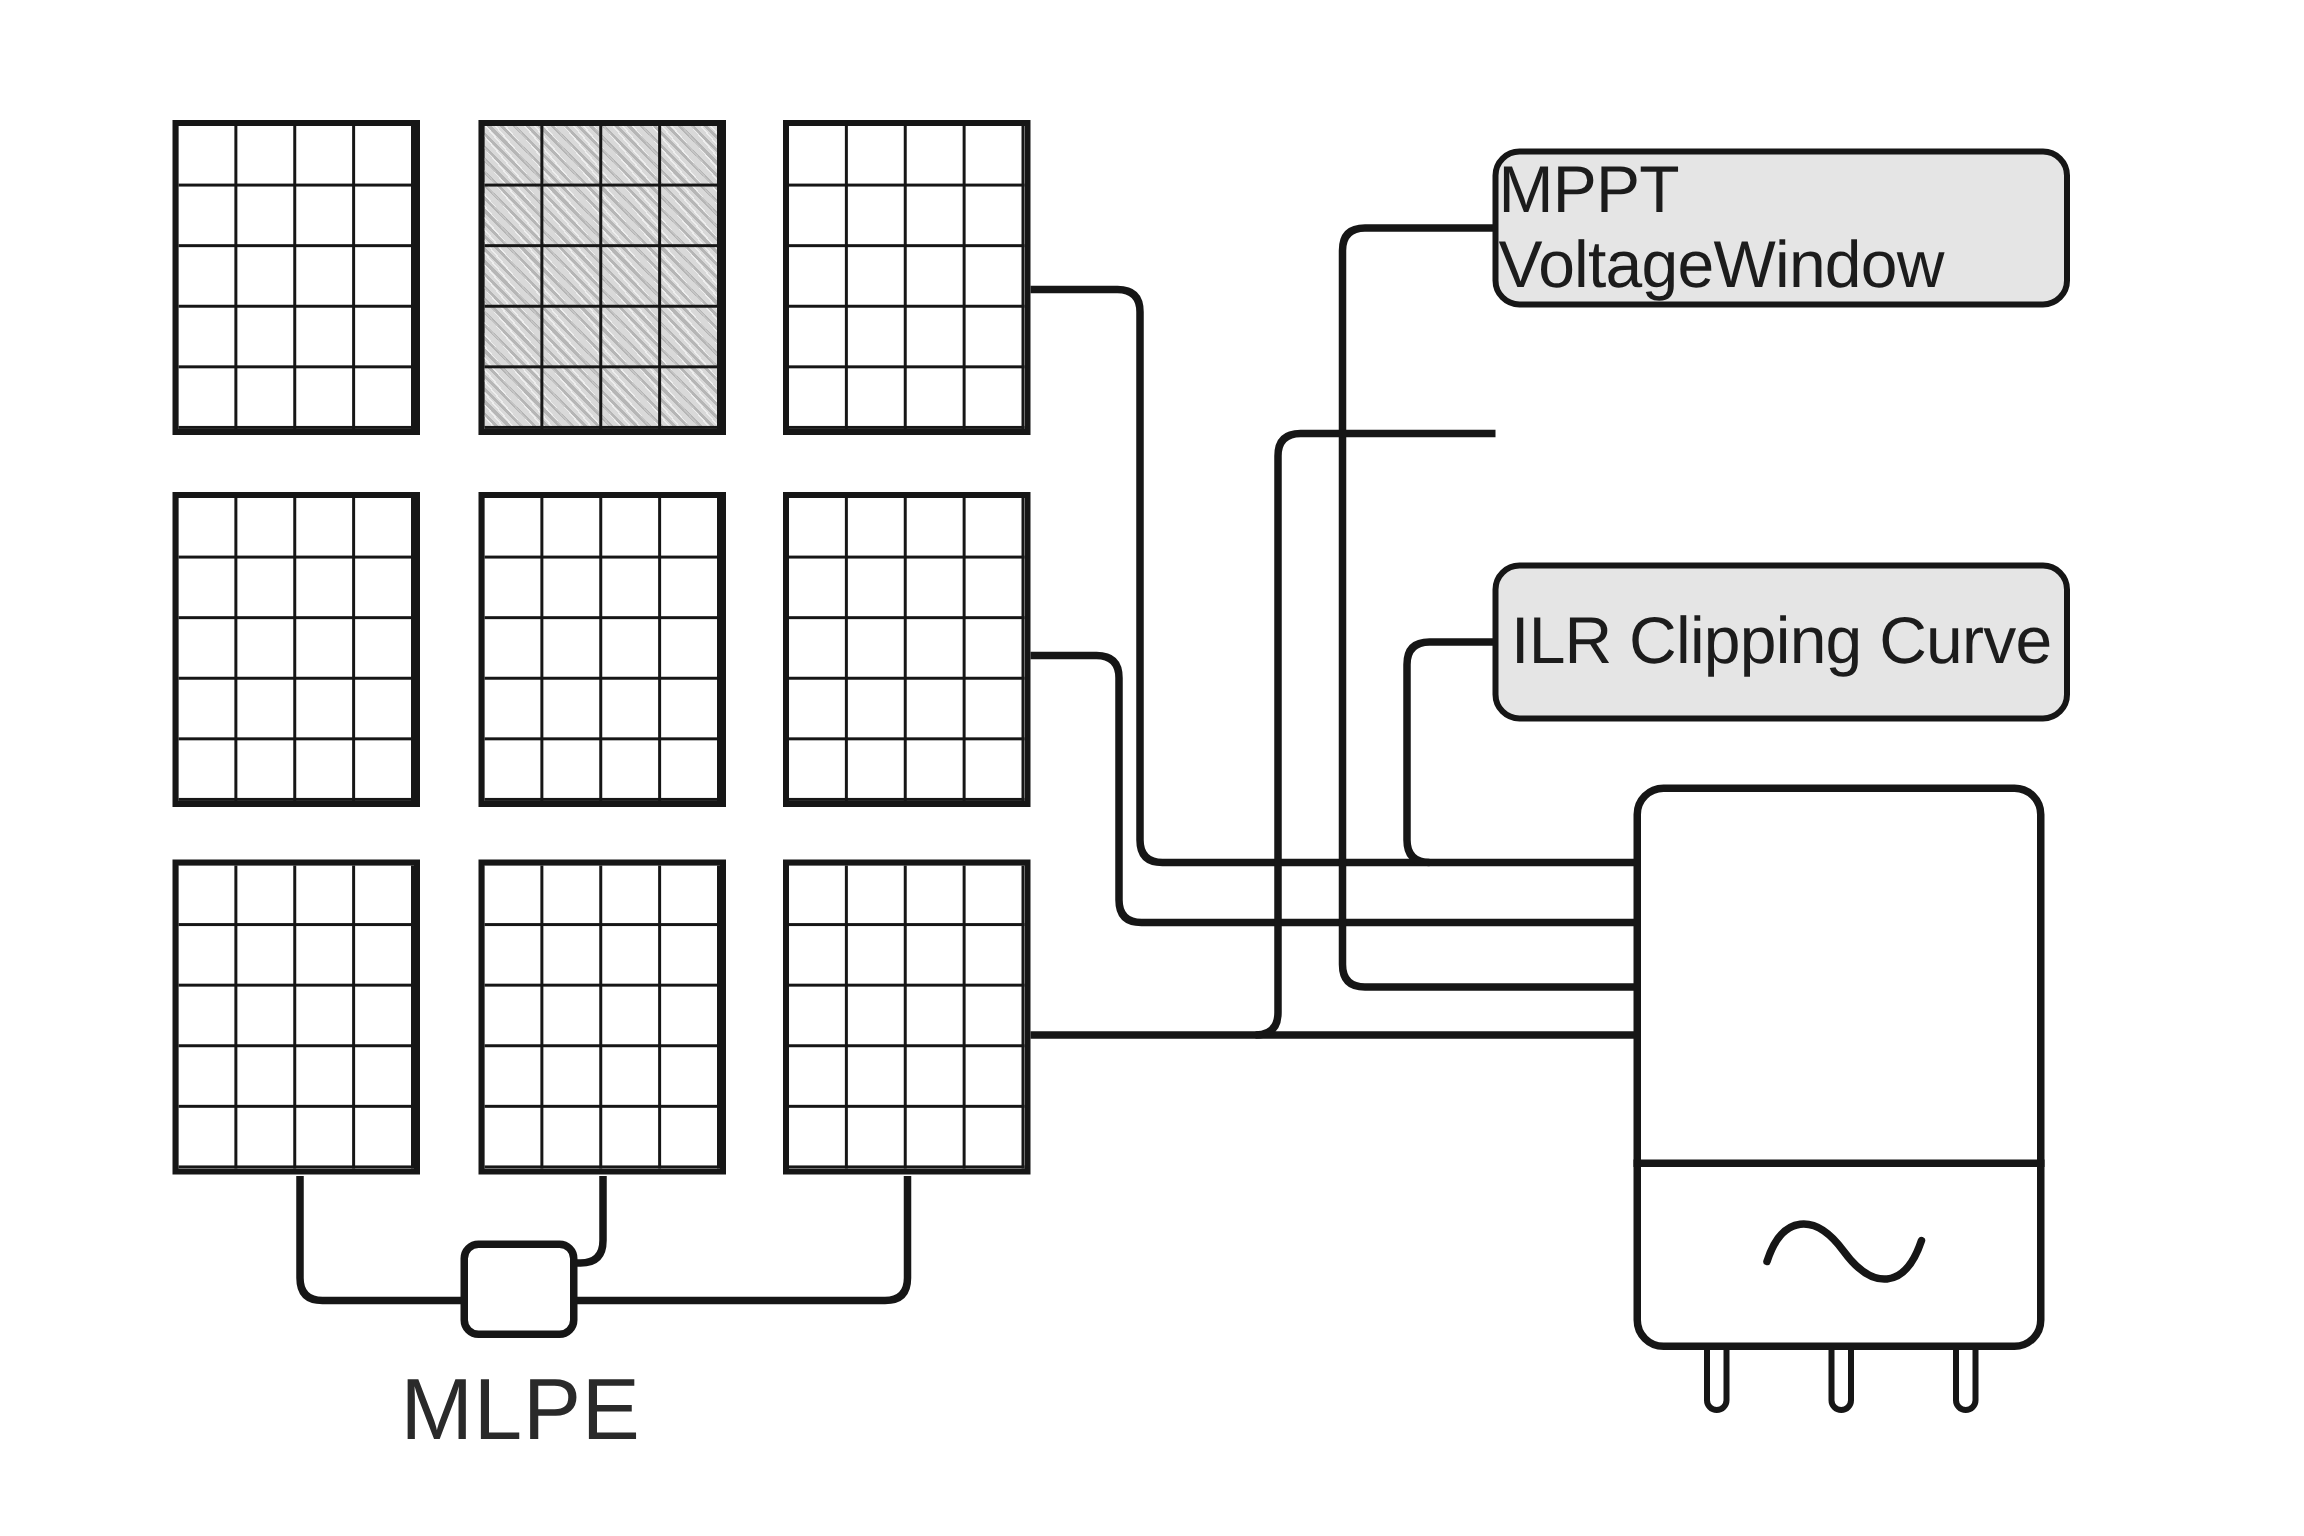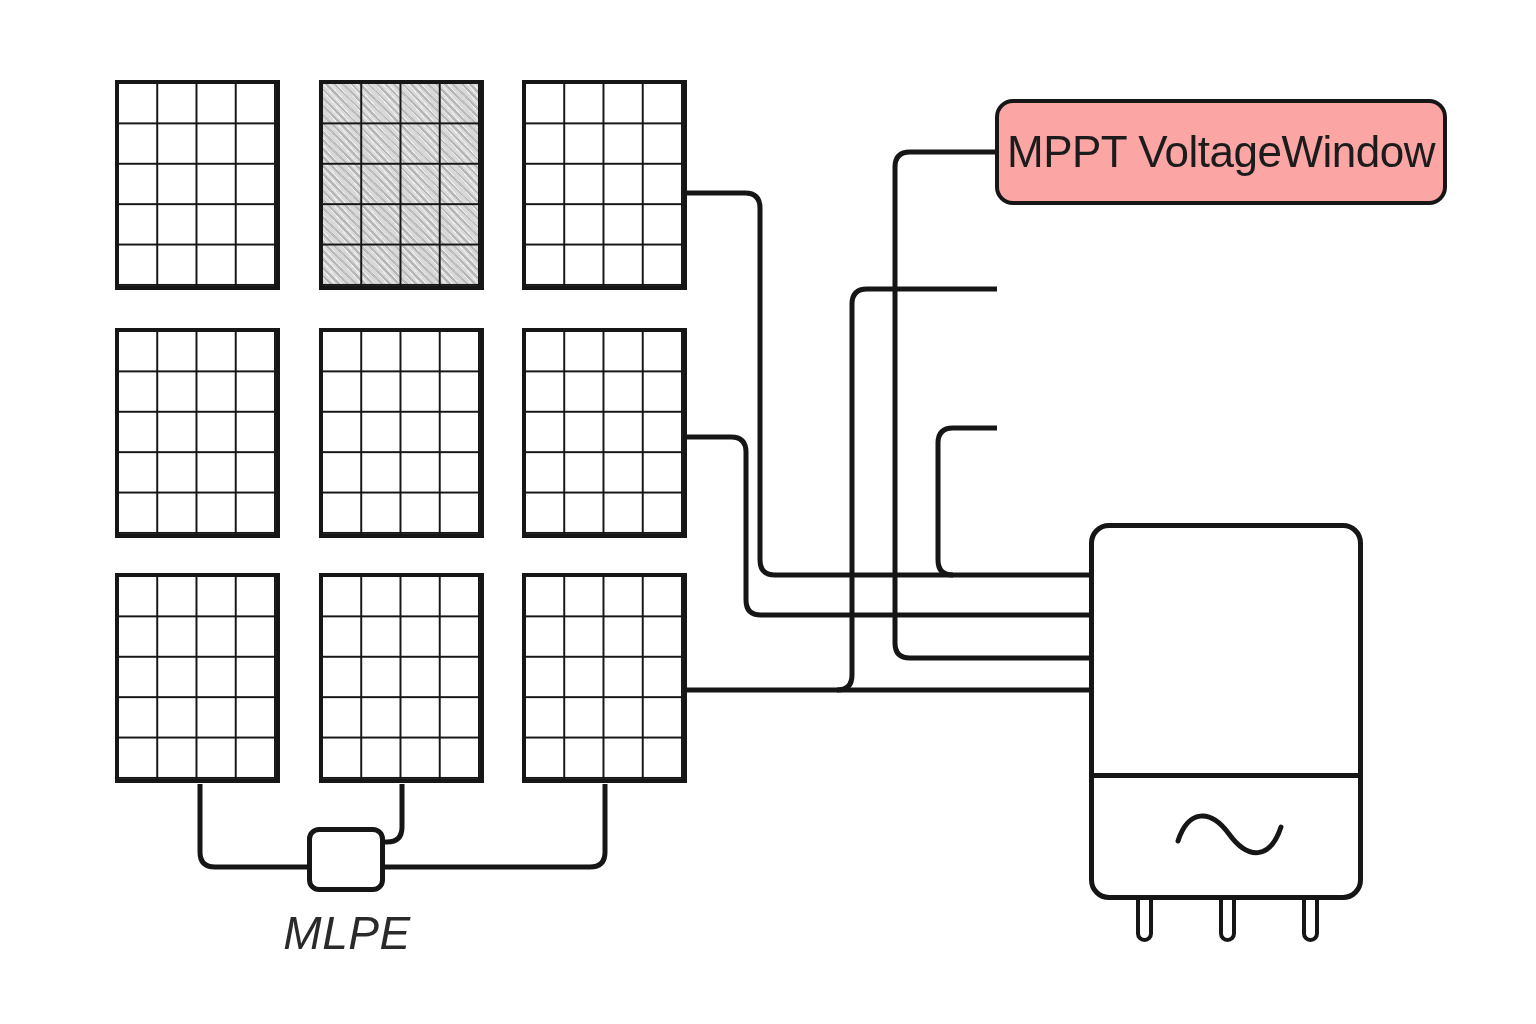--- a/index.html
+++ b/index.html
@@ -33,43 +33,43 @@
       repeating-linear-gradient(45deg, rgba(90,90,90,.28) 0 2px, rgba(0,0,0,0) 2px 6px),
       repeating-linear-gradient(50deg, rgba(255,255,255,.55) 0 1px, rgba(0,0,0,0) 1px 5px);
     background-size:25% 100%,100% 20%,auto auto,auto auto;
     background-position:-2px 0,0 -2px,0 0,0 0;
   }
   
   svg.wires{position:absolute;left:0;top:0;z-index:1;}
   svg.wires path{stroke:var(--line);stroke-width:5;fill:none;}
   
   .labelbox{
-    position:absolute;left:995px;width:452px;height:106px;box-sizing:border-box;
-    border:4px solid var(--line);border-radius:18px;background:#fca5a5;z-index:2;
+    position:absolute;left:995px;width:385px;height:106px;box-sizing:border-box;
+    border:4px solid var(--line);border-radius:18px;background:#e5e5e5;z-index:2;
     display:flex;align-items:center;justify-content:center;
     font-size:44px;letter-spacing:-0.5px;color:#1c1c1c;
   }
   
   .inverter{
     position:absolute;left:1089px;top:523px;width:274px;height:377px;box-sizing:border-box;
     border:5px solid var(--line);border-radius:20px;background:#fff;z-index:3;
   }
   .inverter .divider{position:absolute;left:-5px;right:-5px;top:245px;height:5px;background:var(--line);}
   .prong{
     position:absolute;width:17px;height:52px;top:890px;box-sizing:border-box;
     border:4px solid var(--line);border-radius:0 0 9px 9px;background:#fff;z-index:2;
   }
   
   .mlpe{
     position:absolute;left:307px;top:827px;width:78px;height:65px;box-sizing:border-box;
     border:5px solid var(--line);border-radius:12px;background:#fff;z-index:2;
   }
   .mlpe-label{
     position:absolute;left:267px;top:906px;width:160px;text-align:center;
-    font-size:46px;letter-spacing:0.5px;color:#2a2a2a;z-index:2;font-style:italic;
+    font-size:58px;letter-spacing:0.5px;color:#2a2a2a;z-index:2;
   }
 </style>
 </head>
 <body>
 
 <div class="stage">
 
   <div class="panel" style="left:115px;top:80px">
       <div class="cells"></div>
     </div>
@@ -108,20 +108,23 @@
     <path d="M997 289 H867 Q852 289 852 304 V675 Q852 690 837 690"></path>
     <path d="M997 428 H953 Q938 428 938 443 V560 Q938 575 953 575"></path>
     <path d="M200 784 V852 Q200 867 215 867 H310"></path>
     <path d="M402 784 V827 Q402 842 387 842 H381"></path>
     <path d="M605 784 V852 Q605 867 590 867 H381"></path>
   </svg>
 
   <div class="labelbox" style="top:99px">
     <span>MPPT VoltageWindow</span>
   </div>
+  <div class="labelbox" style="top:375px">
+    <span>ILR Clipping Curve</span>
+  </div>
 
   <div class="prong" style="left:1136px"></div>
   <div class="prong" style="left:1219px"></div>
   <div class="prong" style="left:1302px"></div>
   <div class="inverter">
     <div class="divider"></div>
   </div>
   <svg style="position:absolute;left:1162px;top:800px;z-index:4" width="130" height="60" viewBox="0 0 130 60">
     <path d="M16 41 C26 10 48 8 67 34 S108 60 119 27" stroke="#161616" stroke-width="5" fill="none" stroke-linecap="round"></path>
   </svg>

